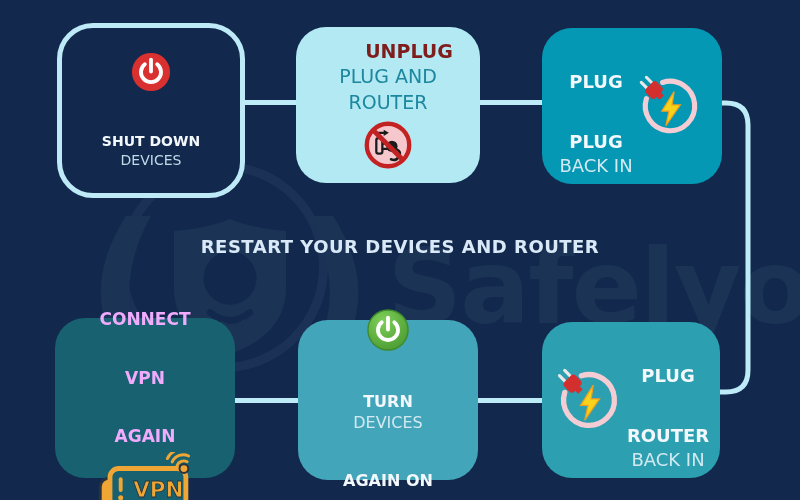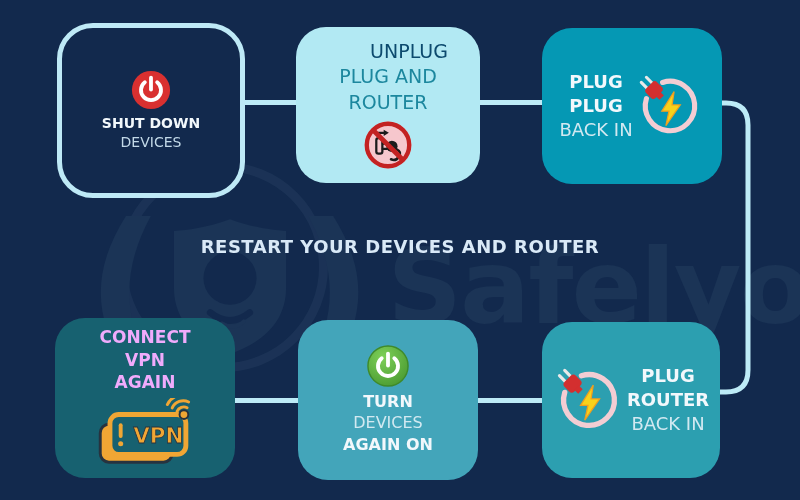--- a/index.html
+++ b/index.html
@@ -29,32 +29,32 @@
     position:absolute;top:236px;left:0;width:100%;text-align:center;z-index:3;
     font-size:18px;font-weight:700;color:#D9E9F7;letter-spacing:0.5px;
   }
   
   .box{
     position:absolute;border-radius:30px;z-index:2;
     display:flex;flex-direction:column;align-items:center;justify-content:center;
     text-align:center;
   }
   .box .ln{display:block;line-height:1.32;}
-  .b-bold{font-weight:700;}
+  .b-bold{font-weight:700;margin-top:36px;}
   .box-outline{
     left:57px;top:23px;width:178px;height:165px;
     border:5px solid #BEE9F6;border-radius:36px;background:#12294D;
     color:#F2F8FC;font-size:14px;
   }
   .box-outline .ln-dim{color:#C3D9E8;font-weight:400;}
   .box-light{
     left:296px;top:27px;width:184px;height:156px;
     background:#B2E9F3;font-size:19px;color:#1C879E;
   }
-  .box-light .ln-hd{color:#0c4a6e;font-weight:400;margin-left:42px;}
+  .box-light .ln-hd{color:#7f1d1d;font-weight:700;margin-left:42px;}
   .box-teal{
     left:542px;top:28px;width:180px;height:156px;
     background:#0598B4;color:#F2F8FC;font-size:18px;
     flex-direction:row;gap:2px;
   }
   .box-darkteal{
     left:55px;top:318px;width:180px;height:160px;
     background:#176170;color:#f0abfc;font-size:17px;
   }
   .box-midteal{

